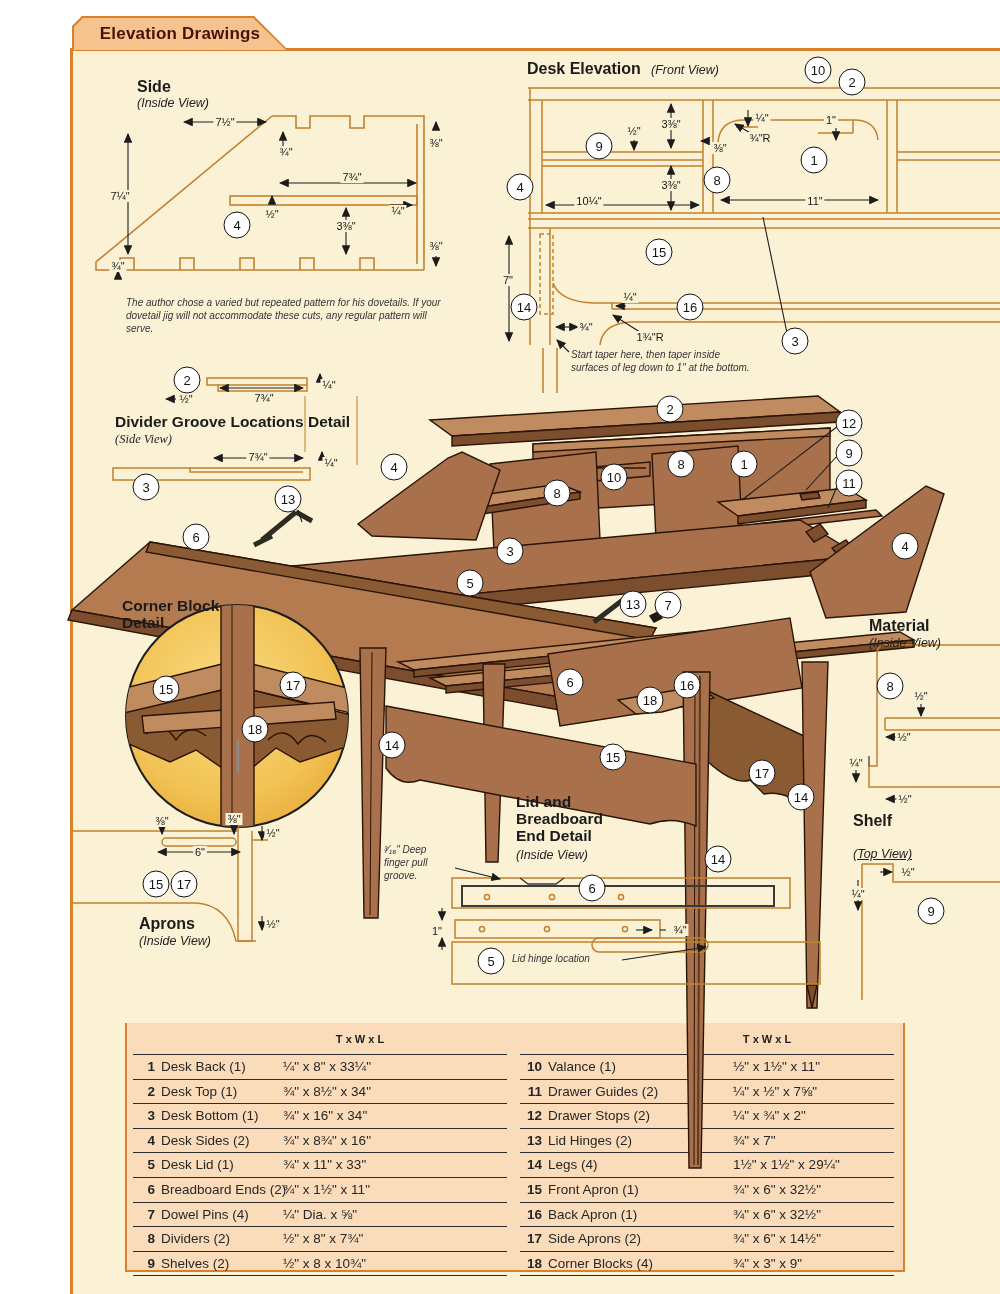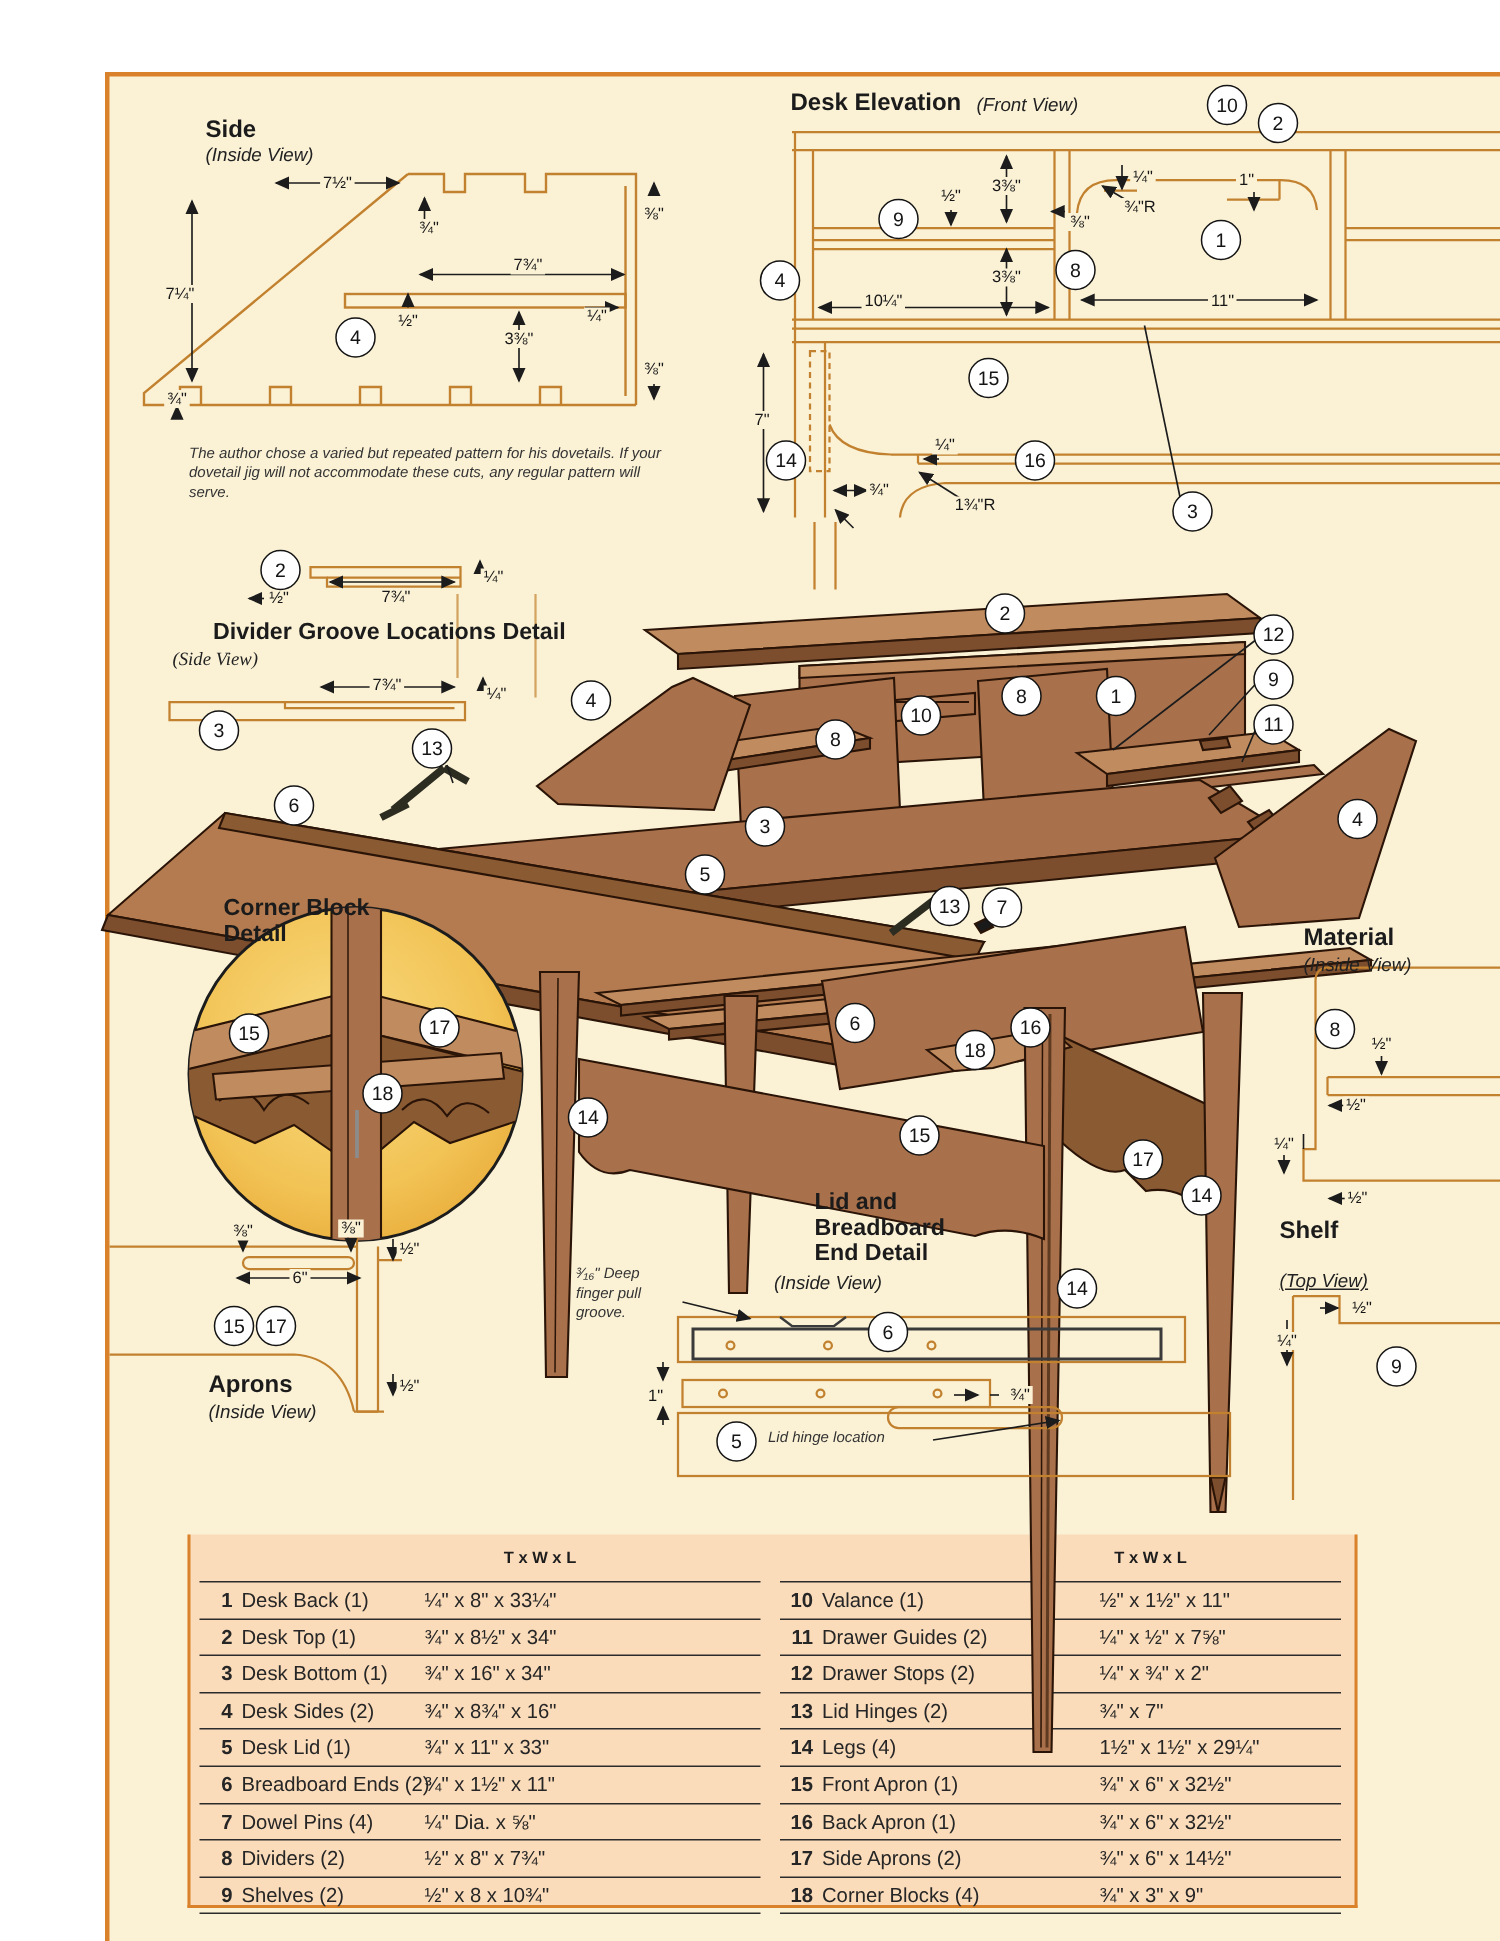--- a/index.html
+++ b/index.html
@@ -14,21 +14,21 @@
   .frame-left{position:absolute;left:70px;top:48px;width:3px;height:1246px;background:var(--accent);}
   .tab-outer{position:absolute;left:72px;top:16px;width:216px;height:34px;background:var(--accent);
     clip-path:polygon(0 100%,0 10px,10px 0,calc(100% - 34px) 0,100% 100%);}
   .tab-inner{position:absolute;left:2px;top:2px;width:212px;height:32px;background:var(--tab-bg);
     clip-path:polygon(0 100%,0 9px,9px 0,calc(100% - 33px) 0,100% 100%);
     display:flex;align-items:center;justify-content:center;}
   .tab-inner span{font-weight:bold;font-size:17px;color:#45120A;letter-spacing:.2px;}
   svg.draw{position:absolute;left:0;top:0;pointer-events:none;}
   #labels{position:absolute;left:0;top:0;width:1000px;height:1294px;pointer-events:none;}
   .h1{position:absolute;font-weight:bold;font-size:16px;color:#1b1b1b;white-space:pre-line;line-height:1.08;}
-  .h2{position:absolute;font-weight:bold;font-size:15.5px;color:#1b1b1b;white-space:pre-line;line-height:1.1;margin-left:27px;}
+  .h2{position:absolute;font-weight:bold;font-size:15.5px;color:#1b1b1b;white-space:pre-line;line-height:1.1;}
   .sub{position:absolute;font-style:italic;font-size:12.5px;color:#222;white-space:nowrap;}
   .note{position:absolute;font-style:italic;font-size:10px;color:#333;white-space:pre-line;line-height:1.3;}
   .dim{position:absolute;transform:translate(-50%,-50%);font-size:11px;color:#161616;background:var(--page-bg);padding:0 2px;white-space:nowrap;}
   .callout{position:absolute;transform:translate(-50%,-50%);width:25px;height:25px;border-radius:50%;
     background:#fff;border:1.6px solid #141414;display:flex;align-items:center;justify-content:center;
     font-size:13px;color:#141414;}
   
   .ml-band{position:absolute;left:125px;top:988px;width:780px;height:35px;background:var(--band);display:flex;align-items:center;justify-content:center;}
   .ml-band span{font-family:"Liberation Serif","DejaVu Serif",serif;font-style:italic;font-size:31px;color:#fff;letter-spacing:1px;}
   .ml-panel{position:absolute;left:125px;top:1023px;width:776px;height:247px;background:var(--panel-bg);
@@ -45,20 +45,25 @@
   .ml-row .nm{position:absolute;left:28px;top:4px;}
   .ml-row .sz{position:absolute;left:var(--so);top:4px;}
 </style>
 </head>
 <body>
 
 <div class="page">
   <div class="content-bg"></div>
   <div class="frame-top"></div>
   <div class="frame-left"></div>
+  <div class="tab-outer">
+    <div class="tab-inner">
+      <span>Elevation Drawings</span>
+    </div>
+  </div>
 
   <div class="ml-panel"></div>
   <div class="ml-col" id="left-col">
       <div class="ml-header">
         <span>T x W x L</span>
       </div>
       <div class="ml-row">
         <span class="num">1</span>
         <span class="nm">Desk Back (1)</span>
         <span class="sz">¼" x 8" x 33¼"</span>
@@ -392,20 +397,22 @@
     <div class="sub" style="left:651px;top:63px;">(Front View)</div>
 
     <div class="note" style="left:126px;top:296px;width:330px;">The author chose a varied but repeated pattern for his dovetails. If your dovetail jig will not accommodate these cuts, any regular pattern will serve.</div>
 
     <div class="h2" style="left:115px;top:413px;">Divider Groove Locations Detail</div>
     <div class="sub" style="left:115px;top:432px;font-family:Liberation Serif, serif;">(Side View)</div>
 
     <div class="h2" style="left:122px;top:597px;">Corner Block
 Detail</div>
 
+    <div class="note" style="left:571px;top:348px;">Start taper here, then taper inside
+surfaces of leg down to 1" at the bottom.</div>
 
     <div class="h1" style="left:139px;top:915px;">Aprons</div>
     <div class="sub" style="left:139px;top:934px;">(Inside View)</div>
 
     <div class="h2" style="left:516px;top:793px;">Lid and
 Breadboard
 End Detail</div>
     <div class="sub" style="left:516px;top:848px;">(Inside View)</div>
 
     <div class="note" style="left:384px;top:843px;">³⁄₁₆" Deep

